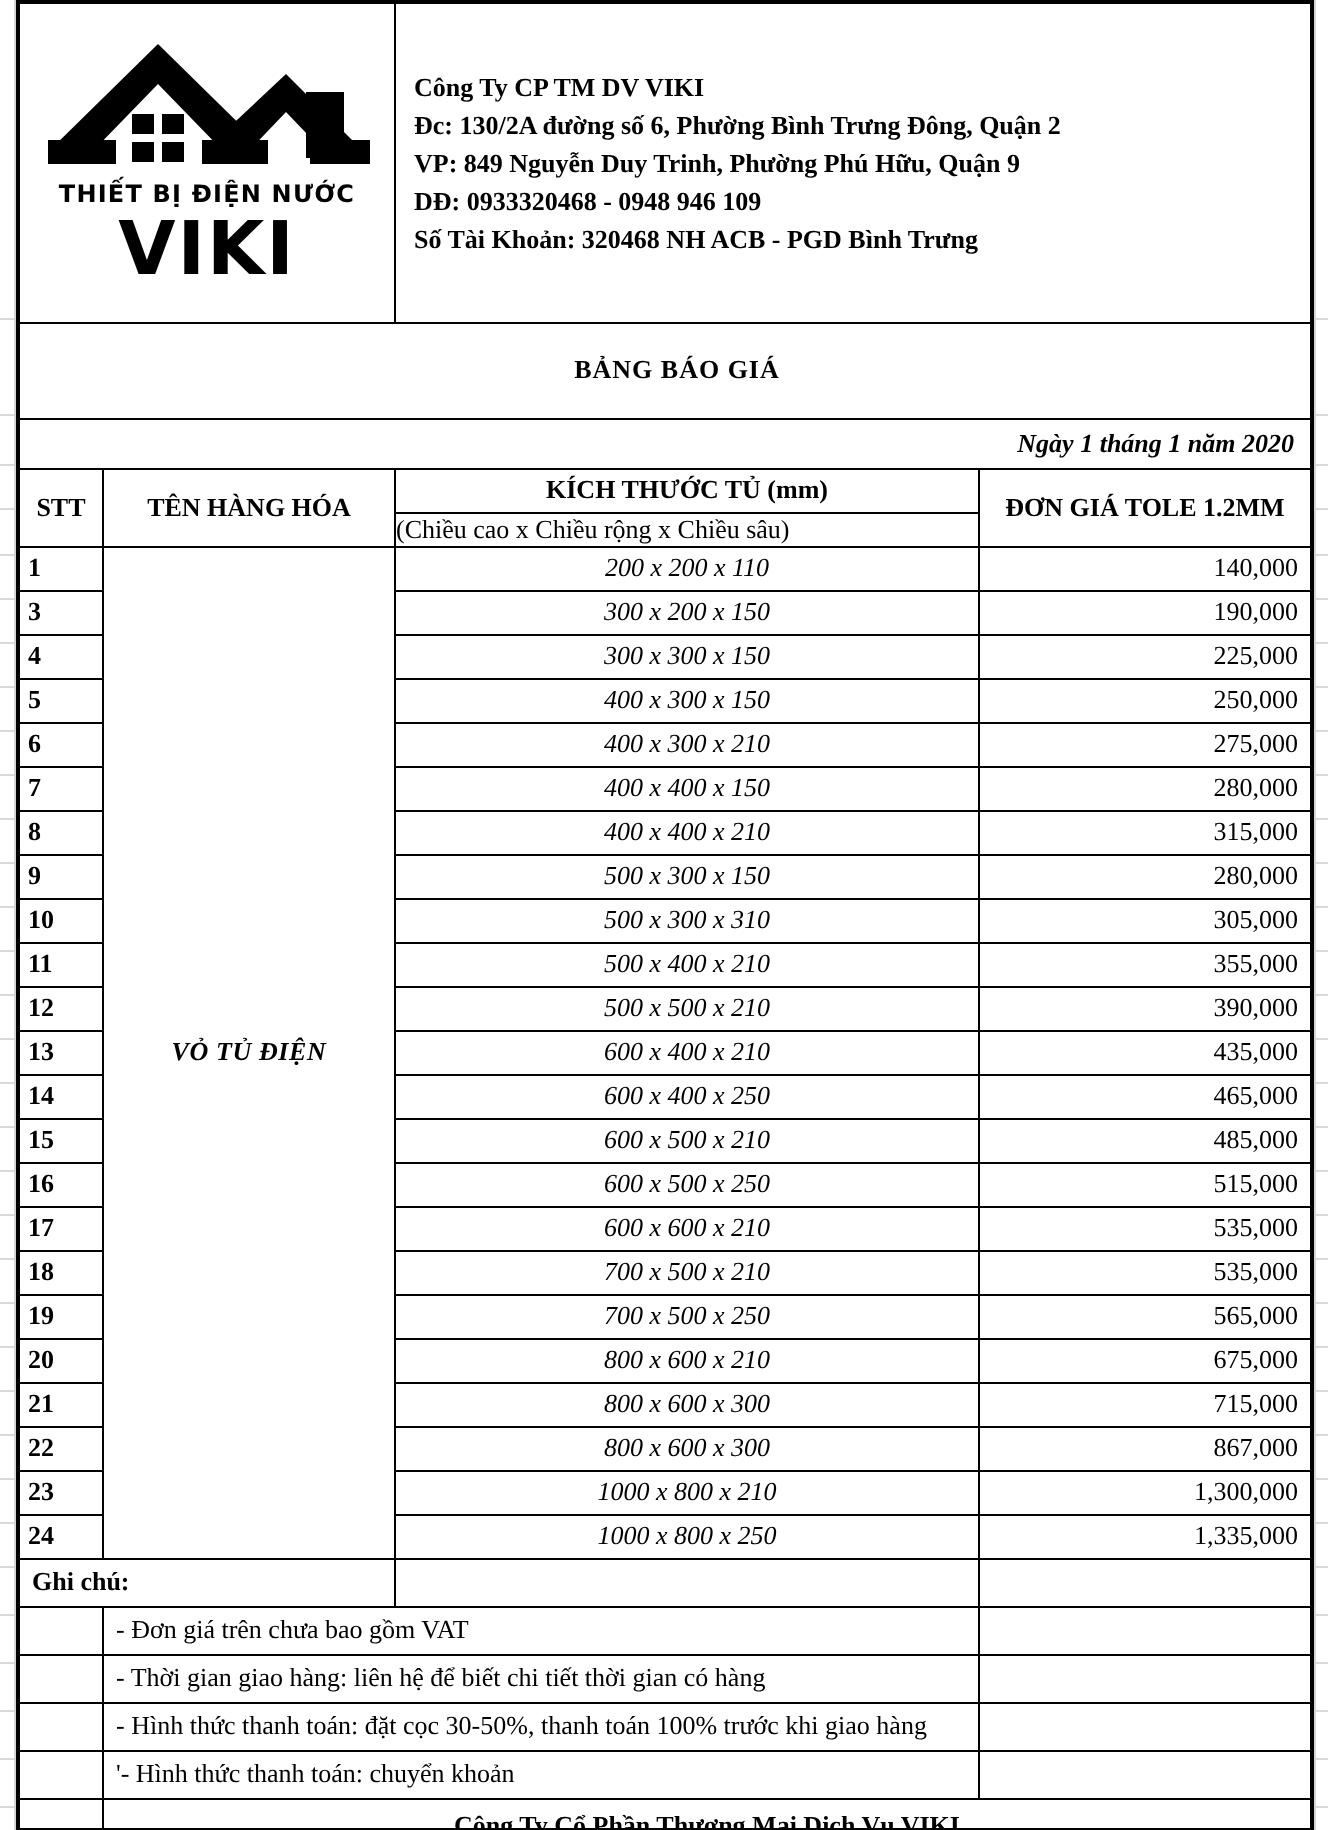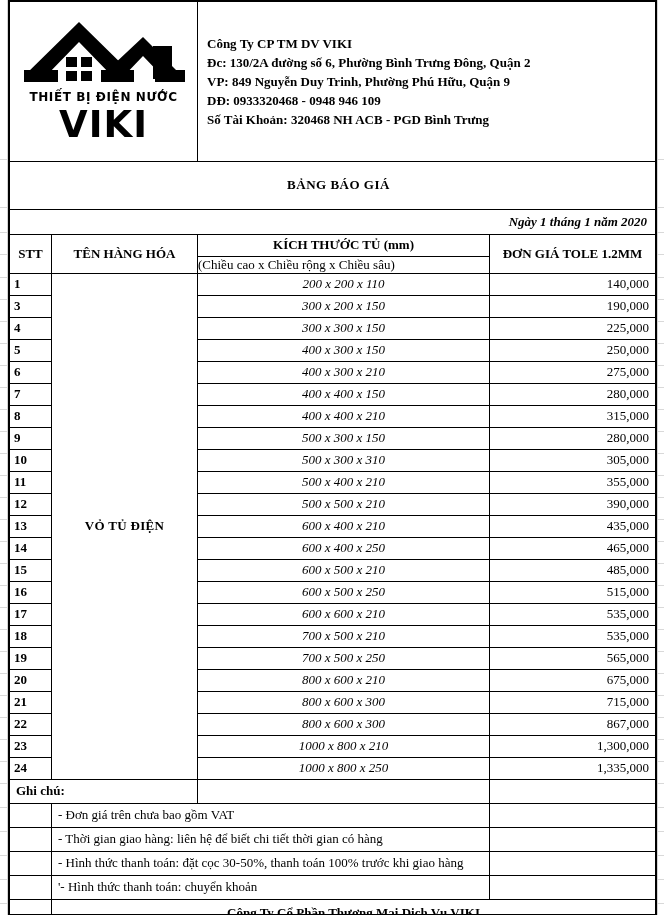--- a/index.html
+++ b/index.html
@@ -136,20 +136,21 @@
     font-weight: bold;
     font-size: 13.5px;
     padding-left: 4px;
     text-align: left;
   }
   td.namecell {
     text-align: center;
     font-weight: bold;
     font-size: 14px;
     letter-spacing: 0.3px;
+    font-style: italic;
   }
   td.dim {
     text-align: center;
     font-size: 14px;
     font-style: italic;
   }
   td.price {
     text-align: right;
     font-size: 14px;
     padding-right: 6px;

